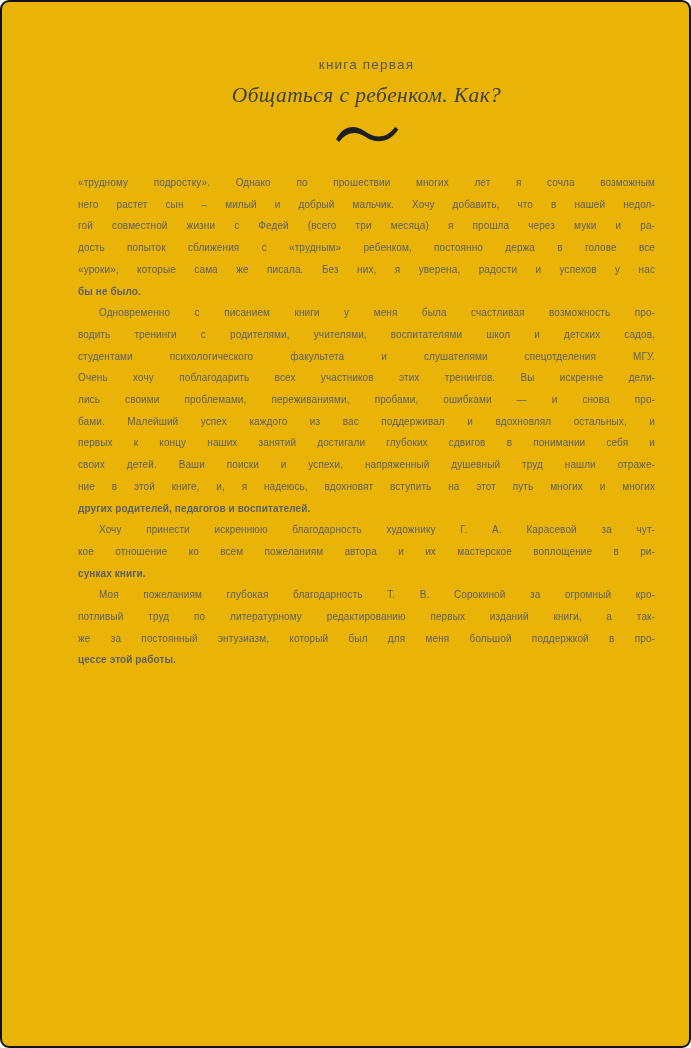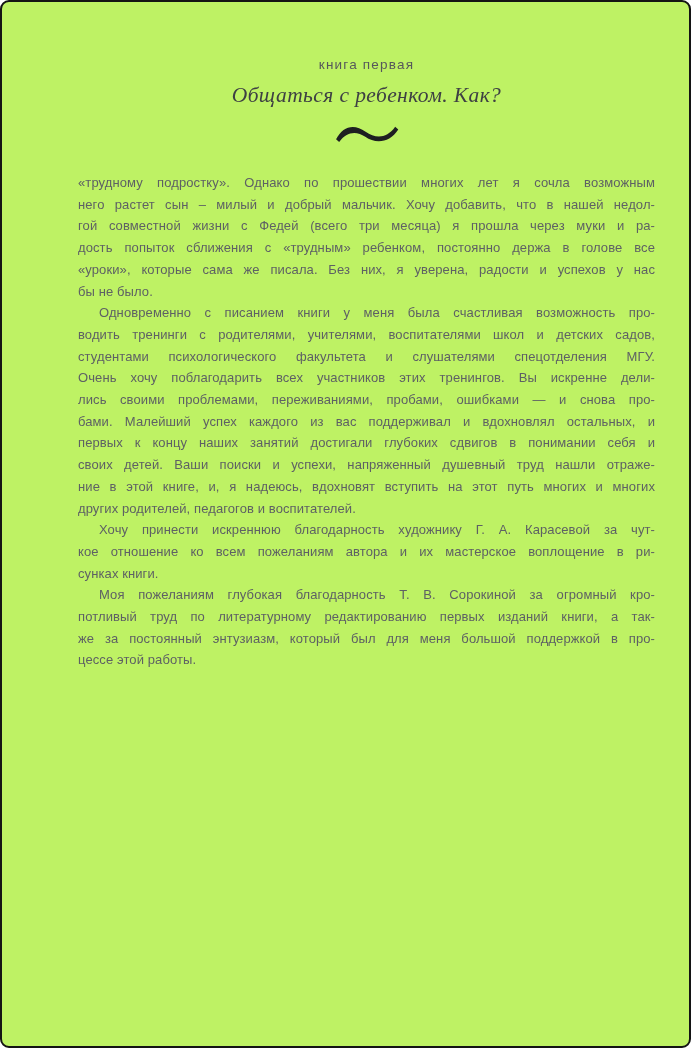--- a/index.html
+++ b/index.html
@@ -5,21 +5,21 @@
   html, body {
     margin: 0;
     padding: 0;
     background: #ffffff;
   }
   .page {
     position: relative;
     width: 691px;
     height: 1048px;
     box-sizing: border-box;
-    background: #bef264;
+    background: #eab308;
     border: 2px solid #141414;
     border-radius: 9px;
     overflow: hidden;
     font-family: "Liberation Sans", sans-serif;
   }
   .content {
     position: absolute;
     left: 76px;
     top: 54px;
     width: 577px;
@@ -48,33 +48,34 @@
     display: flex;
     align-items: center;
     justify-content: center;
   }
   .ornament svg {
     width: 66px;
     height: 30px;
   }
   .body-text {
     margin-top: 20px;
-    font-size: 13px;
+    font-size: 10px;
     line-height: 21.7px;
     color: #5e6164;
     letter-spacing: 0.1px;
   }
   .line {
     text-align: justify;
     text-align-last: justify;
     white-space: normal;
   }
   .line.last {
     text-align: right;
     text-align-last: left;
+    font-weight: bold;
   }
   .line.indent {
     text-indent: 21px;
   }
   .body-text b {
     font-weight: 700;
     color: #232426;
   }
 </style>
 </head>

